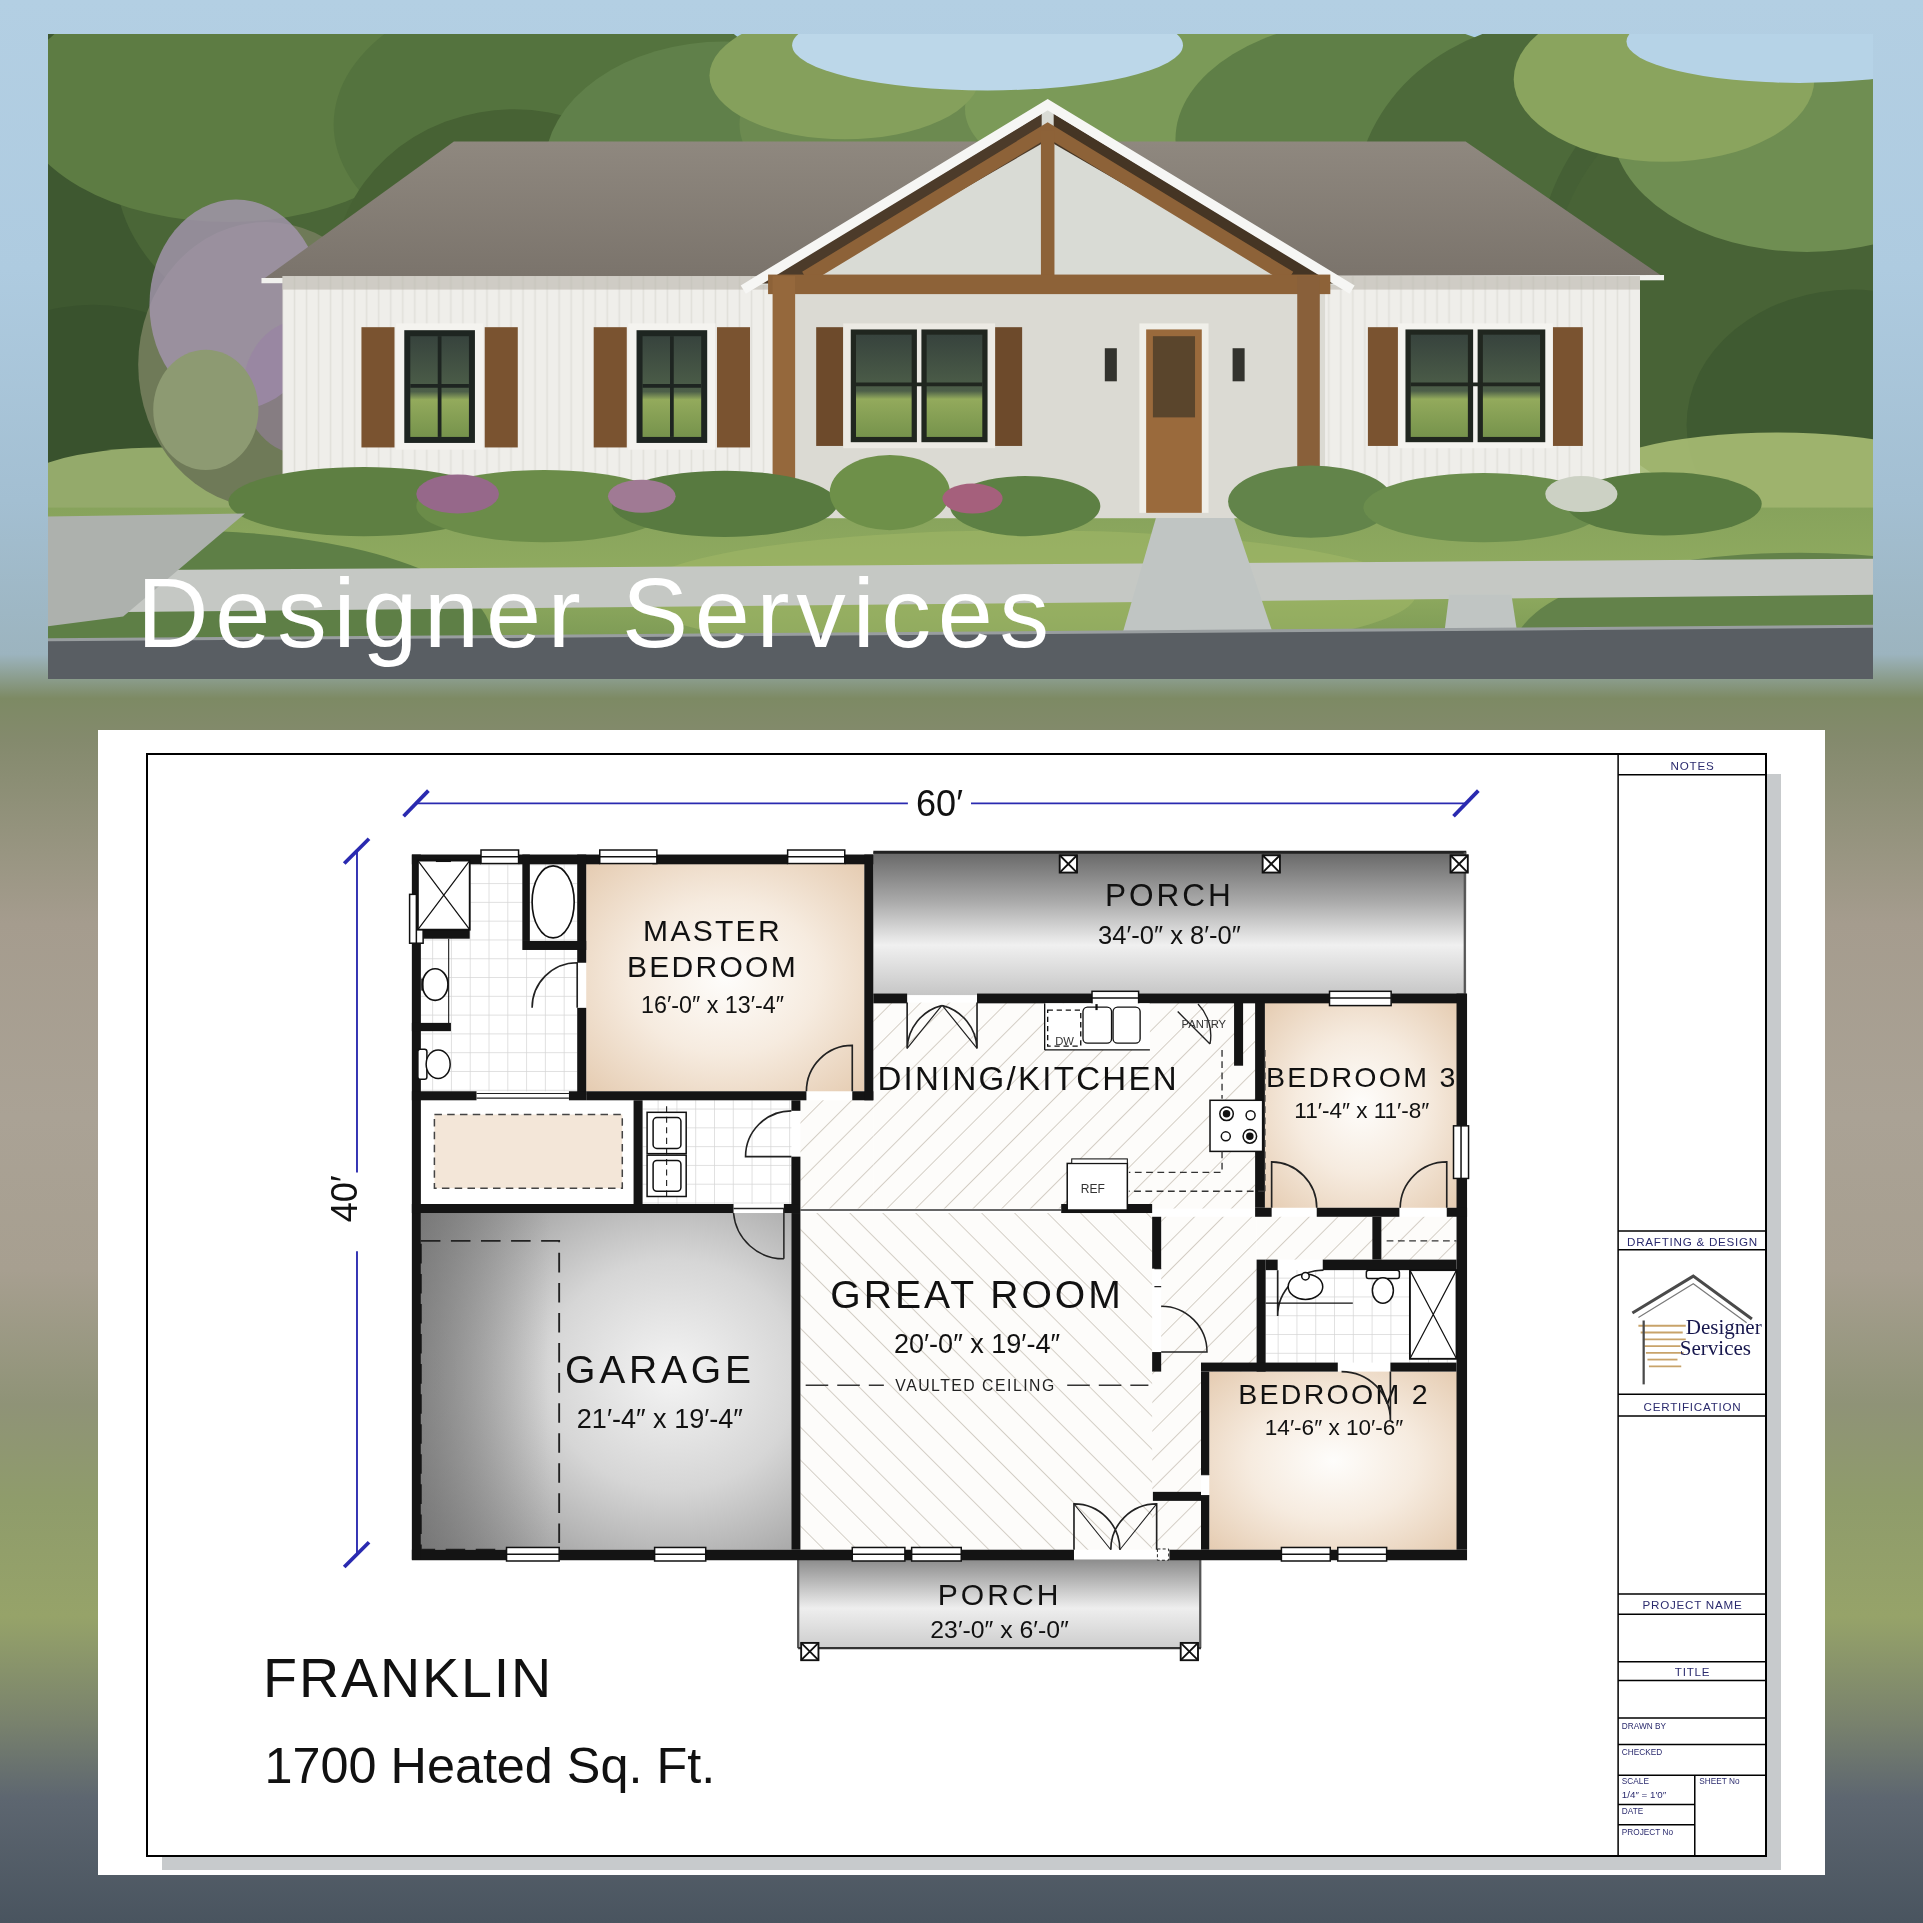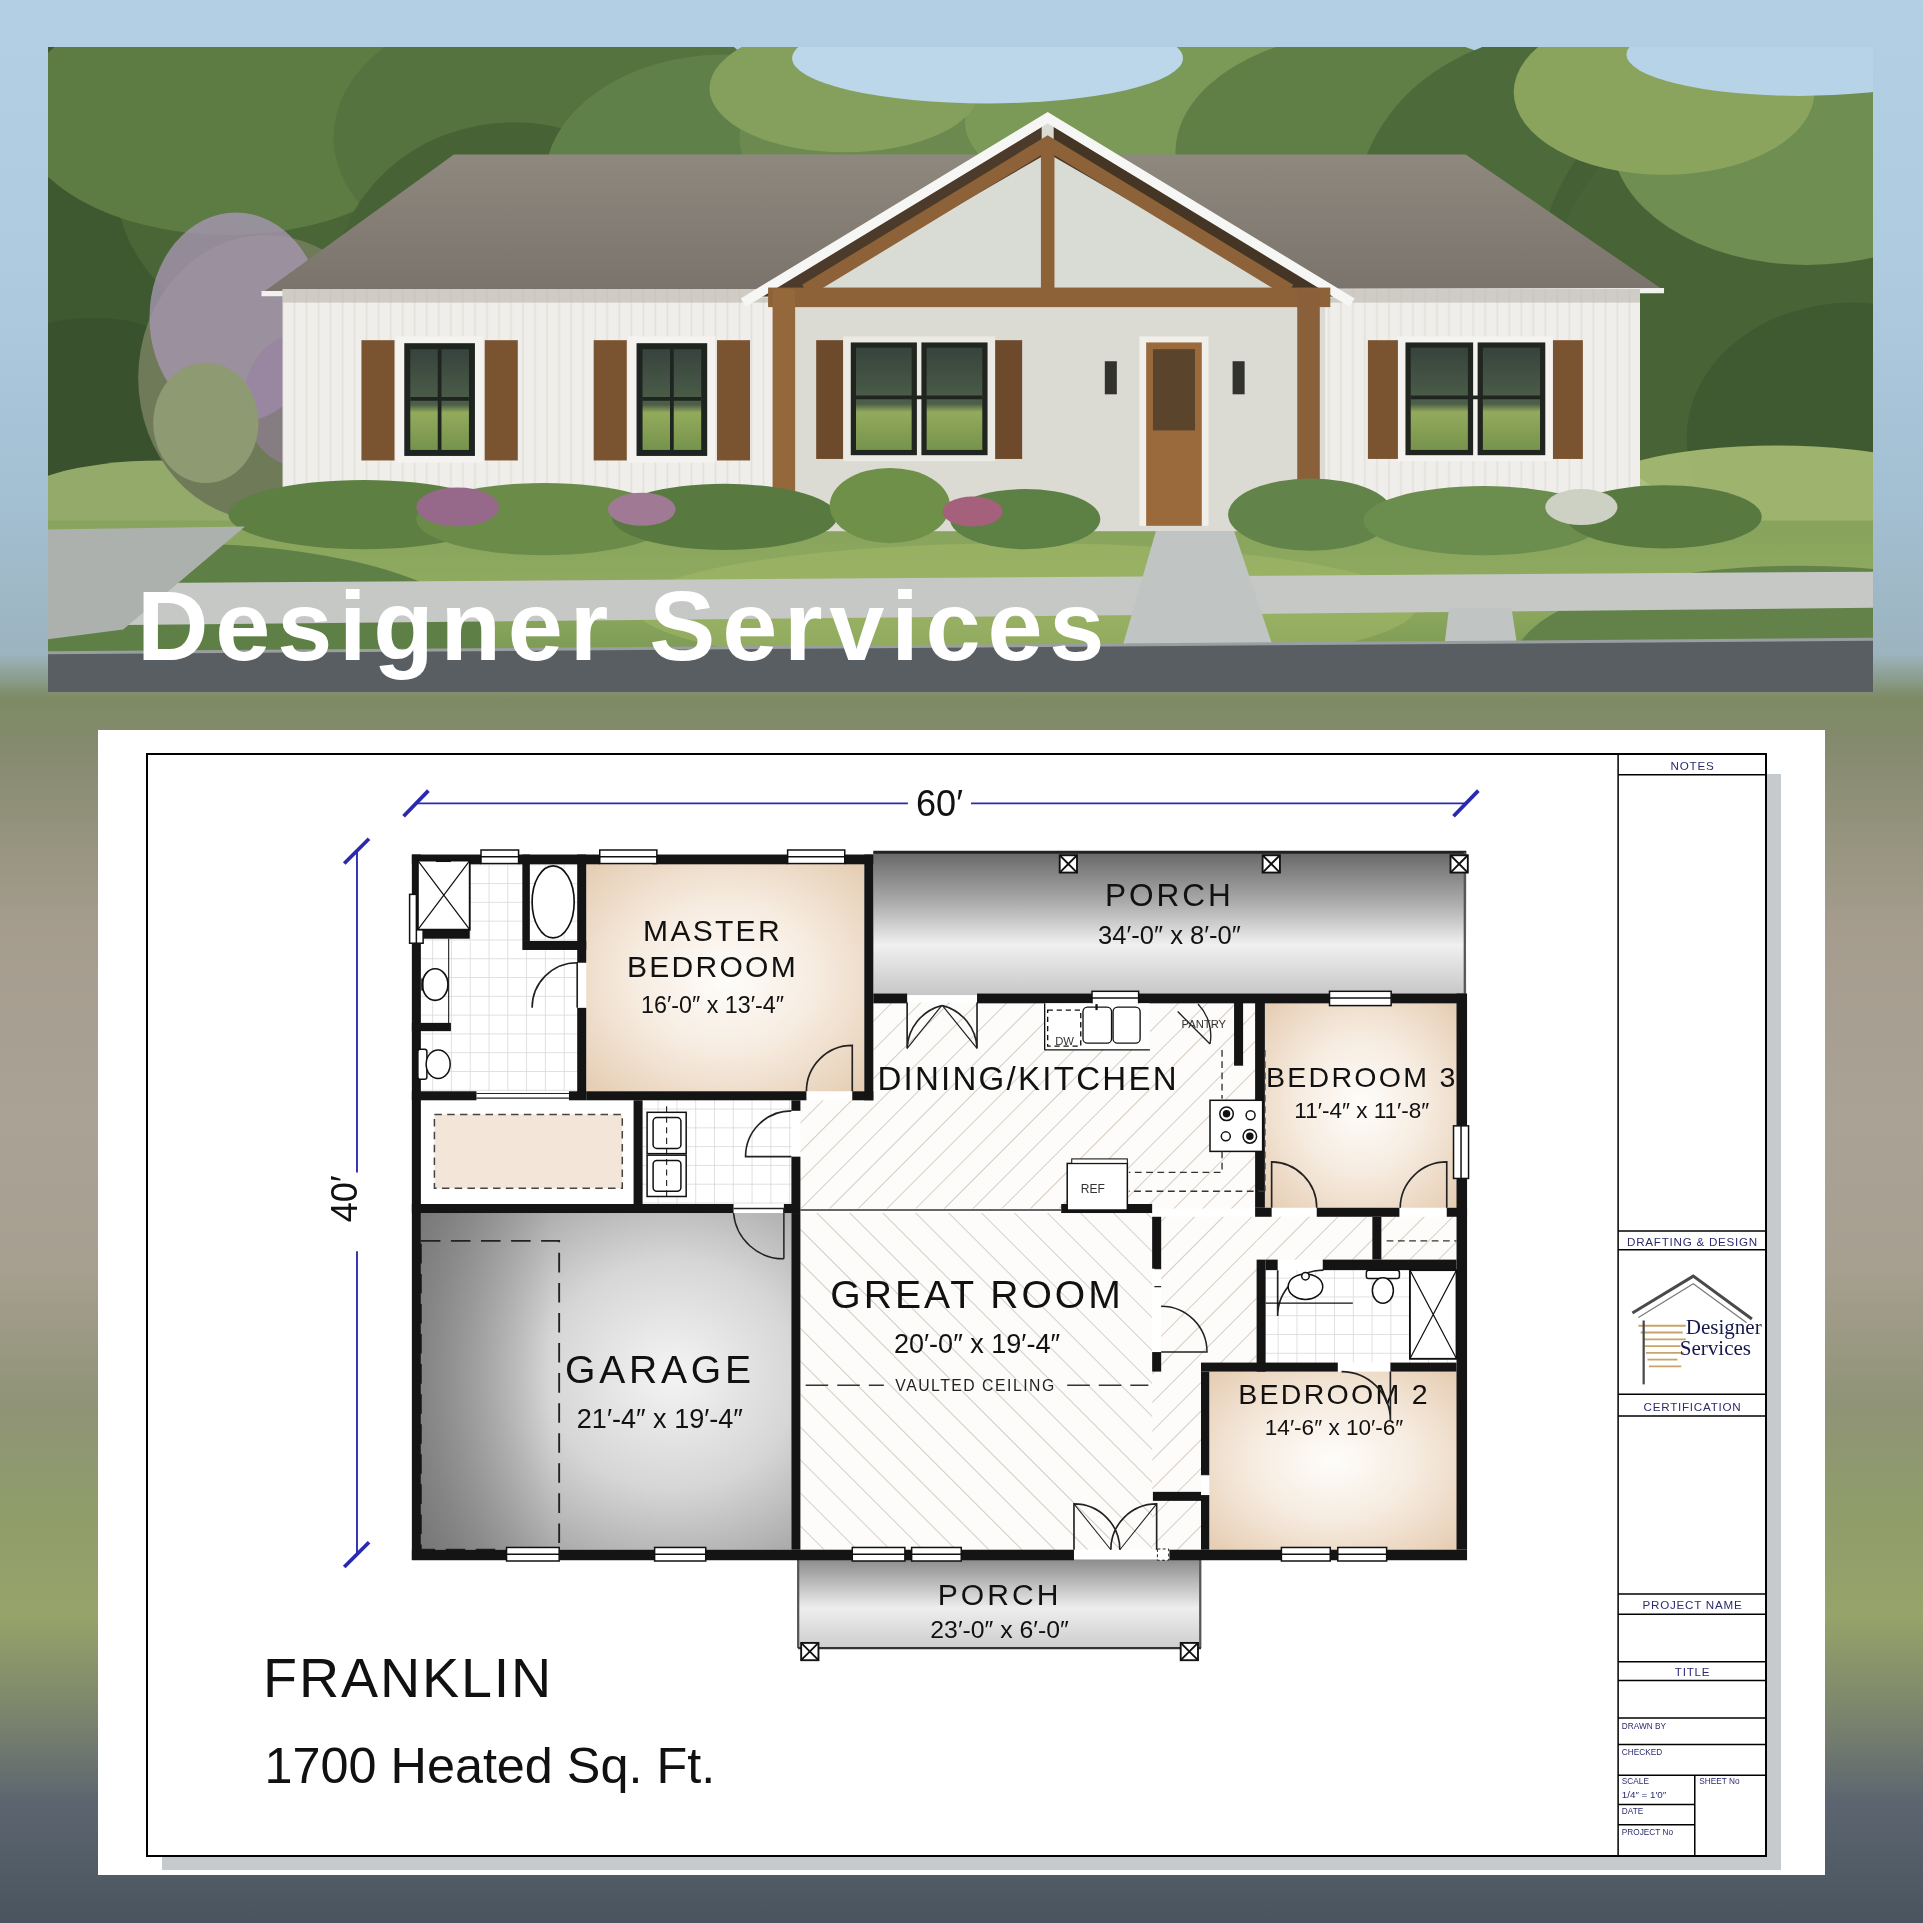--- a/index.html
+++ b/index.html
@@ -4,21 +4,21 @@
 <style>
   html,body{margin:0;padding:0;width:1924px;height:1924px;overflow:hidden;
     font-family:"Liberation Sans",sans-serif;}
   #bg{position:absolute;left:0;top:0;width:1924px;height:1924px;
     background:
       linear-gradient(180deg,
         #b3cfe3 0%, #aecbe0 14%, #a3bfd2 26%, #9cb4bf 34%,
         #7d8a64 36.3%, #848a6d 38.5%, #a59c8e 48%, #aaa295 58%,
         #a79f90 66%, #8f9377 73%, #8f9c6b 78%, #96a369 84%,
         #79826d 89.5%, #5d6670 93.5%, #49545f 100%);}
-  .photo{position:absolute;left:48px;top:47px;width:1825px;height:645px;font-weight:bold;}
+  .photo{position:absolute;left:48px;top:34px;width:1825px;height:645px;}
   .caption{position:absolute;left:89px;top:522px;color:#fff;
     font-size:99px;letter-spacing:6.8px;}
   .sheet{position:absolute;left:98px;top:730px;width:1727px;height:1145px;background:#fff;}
   .pshadow{position:absolute;left:162px;top:774px;width:1619px;height:1096px;background:#c7cacc;}
   .page{position:absolute;left:146px;top:753px;width:1621px;height:1104px;background:#fff;
     border:2.3px solid #000;box-sizing:border-box;}
   .plansvg{position:absolute;left:0;top:0;width:1924px;height:1924px;}
 </style>
 </head>
 <body>

